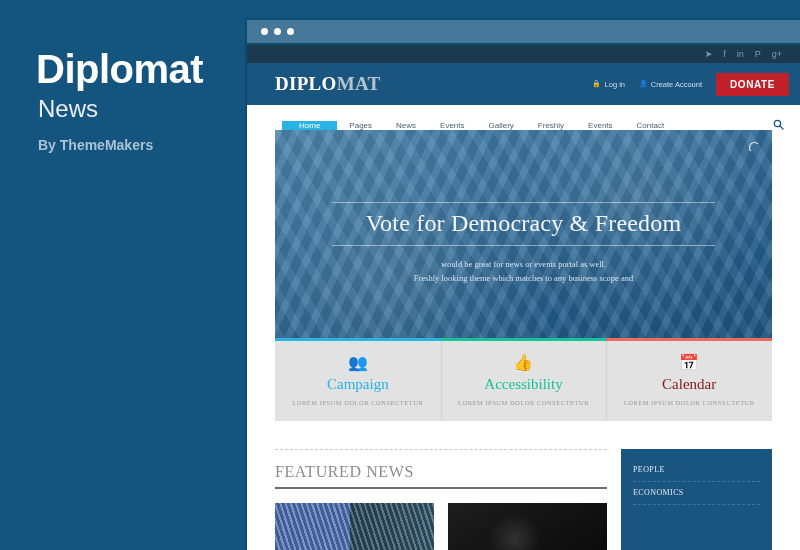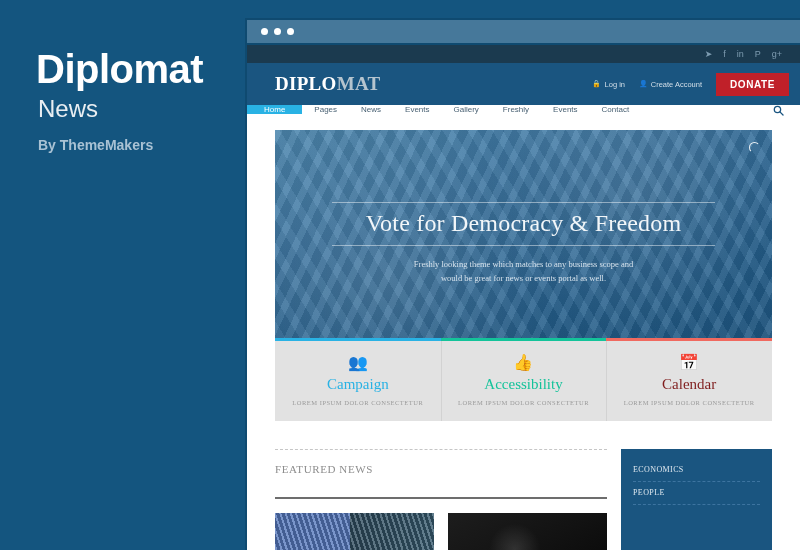--- a/index.html
+++ b/index.html
@@ -152,21 +152,21 @@
   .acct-link .ic { font-size: 7px; color: #b5c8d6; }
   #donate-button {
     width: 73px; height: 23px; background: #c02029; color: #fff;
     font-size: 10px; font-weight: bold; letter-spacing: .6px;
     display: flex; align-items: center; justify-content: center;
     margin-right: 11px;
   }
 
   #site-nav {
     height: 25px; background: #ffffff;
-    display: flex; align-items: flex-start; padding-right: 12px;
+    display: flex; align-items: flex-end; padding-right: 12px; margin-left: 35px;
   }
   .nav-item {
     display: flex; align-items: center; padding: 0 12px;
     font-size: 8px; color: #4a6274; position: relative;
   }
   .nav-item.active { background: #29b2e4; color: #ffffff; padding: 0 17px; }
   .nav-item:not(.active):not(:nth-child(2))::before {
     content: ""; position: absolute; left: 0; top: 7px; bottom: 7px;
     width: 1px; background: #dadada;
   }
@@ -220,23 +220,23 @@
   .feature .f-sub {
     font-family: "Liberation Serif", serif; font-size: 6.5px;
     color: #9b9b9b; letter-spacing: .5px; margin-top: 7px;
   }
 
   
   #lower { margin: 28px 28px 0; display: flex; gap: 14px; }
   #news-col { width: 332px; }
   #news-dashed { border-top: 1px dashed #c6c6c6; margin-bottom: 13px; }
   #featured-news-heading {
-    font-family: "Liberation Serif", serif; font-size: 11px;
+    font-family: "Liberation Serif", serif; font-size: 16px;
     color: #8d8d8d; letter-spacing: .6px;
-    padding-bottom: 22px; border-bottom: 2px solid #6d6d6d;
+    padding-bottom: 6px; border-bottom: 2px solid #6d6d6d;
   }
   #news-thumbs { display: flex; gap: 14px; margin-top: 14px; }
   #news-thumb-1 {
     width: 159px; height: 52px;
     background:
       repeating-linear-gradient(72deg, rgba(255,255,255,.22) 0 2px, rgba(0,0,0,.22) 2px 5px),
       linear-gradient(90deg,#5577bb 0%,#5577bb 47%,#2e4a5c 47%,#365a6e 100%);
   }
   #news-thumb-2 {
     width: 159px; height: 52px;
@@ -350,22 +350,22 @@
             <line x1="10" y1="10" x2="14.6" y2="14.6" stroke="#1a5580" stroke-width="1.9" stroke-linecap="round"></line>
           </svg>
       </div>
     </div>
 
     <div id="hero">
       <div id="hero-spinner"></div>
       <div id="hero-inner">
         <div id="hero-title">Vote for Democracy &amp; Freedom</div>
         <div id="hero-sub">
+          <div>would be great for news or events portal as well.</div>
           <div>Freshly looking theme which matches to any business scope and</div>
-          <div>would be great for news or events portal as well.</div>
         </div>
       </div>
     </div>
 
     <div id="features">
       <div class="feature" style="border-top-color:#29b2e4">
         <div class="f-icon">👥</div>
         <div class="f-title" style="color:#29b2e4">Campaign</div>
         <div class="f-sub">LOREM IPSUM DOLOR CONSECTETUR</div>
       </div>
@@ -384,19 +384,19 @@
     <div id="lower">
       <div id="news-col">
         <div id="news-dashed"></div>
         <div id="featured-news-heading">FEATURED NEWS</div>
         <div id="news-thumbs">
           <div id="news-thumb-1"></div>
           <div id="news-thumb-2"></div>
         </div>
       </div>
       <div id="side-col">
+        <div class="side-item">PEOPLE</div>
         <div class="side-item">ECONOMICS</div>
-        <div class="side-item">PEOPLE</div>
       </div>
     </div>
 
   </div>
 </div>
 
 </body></html>

